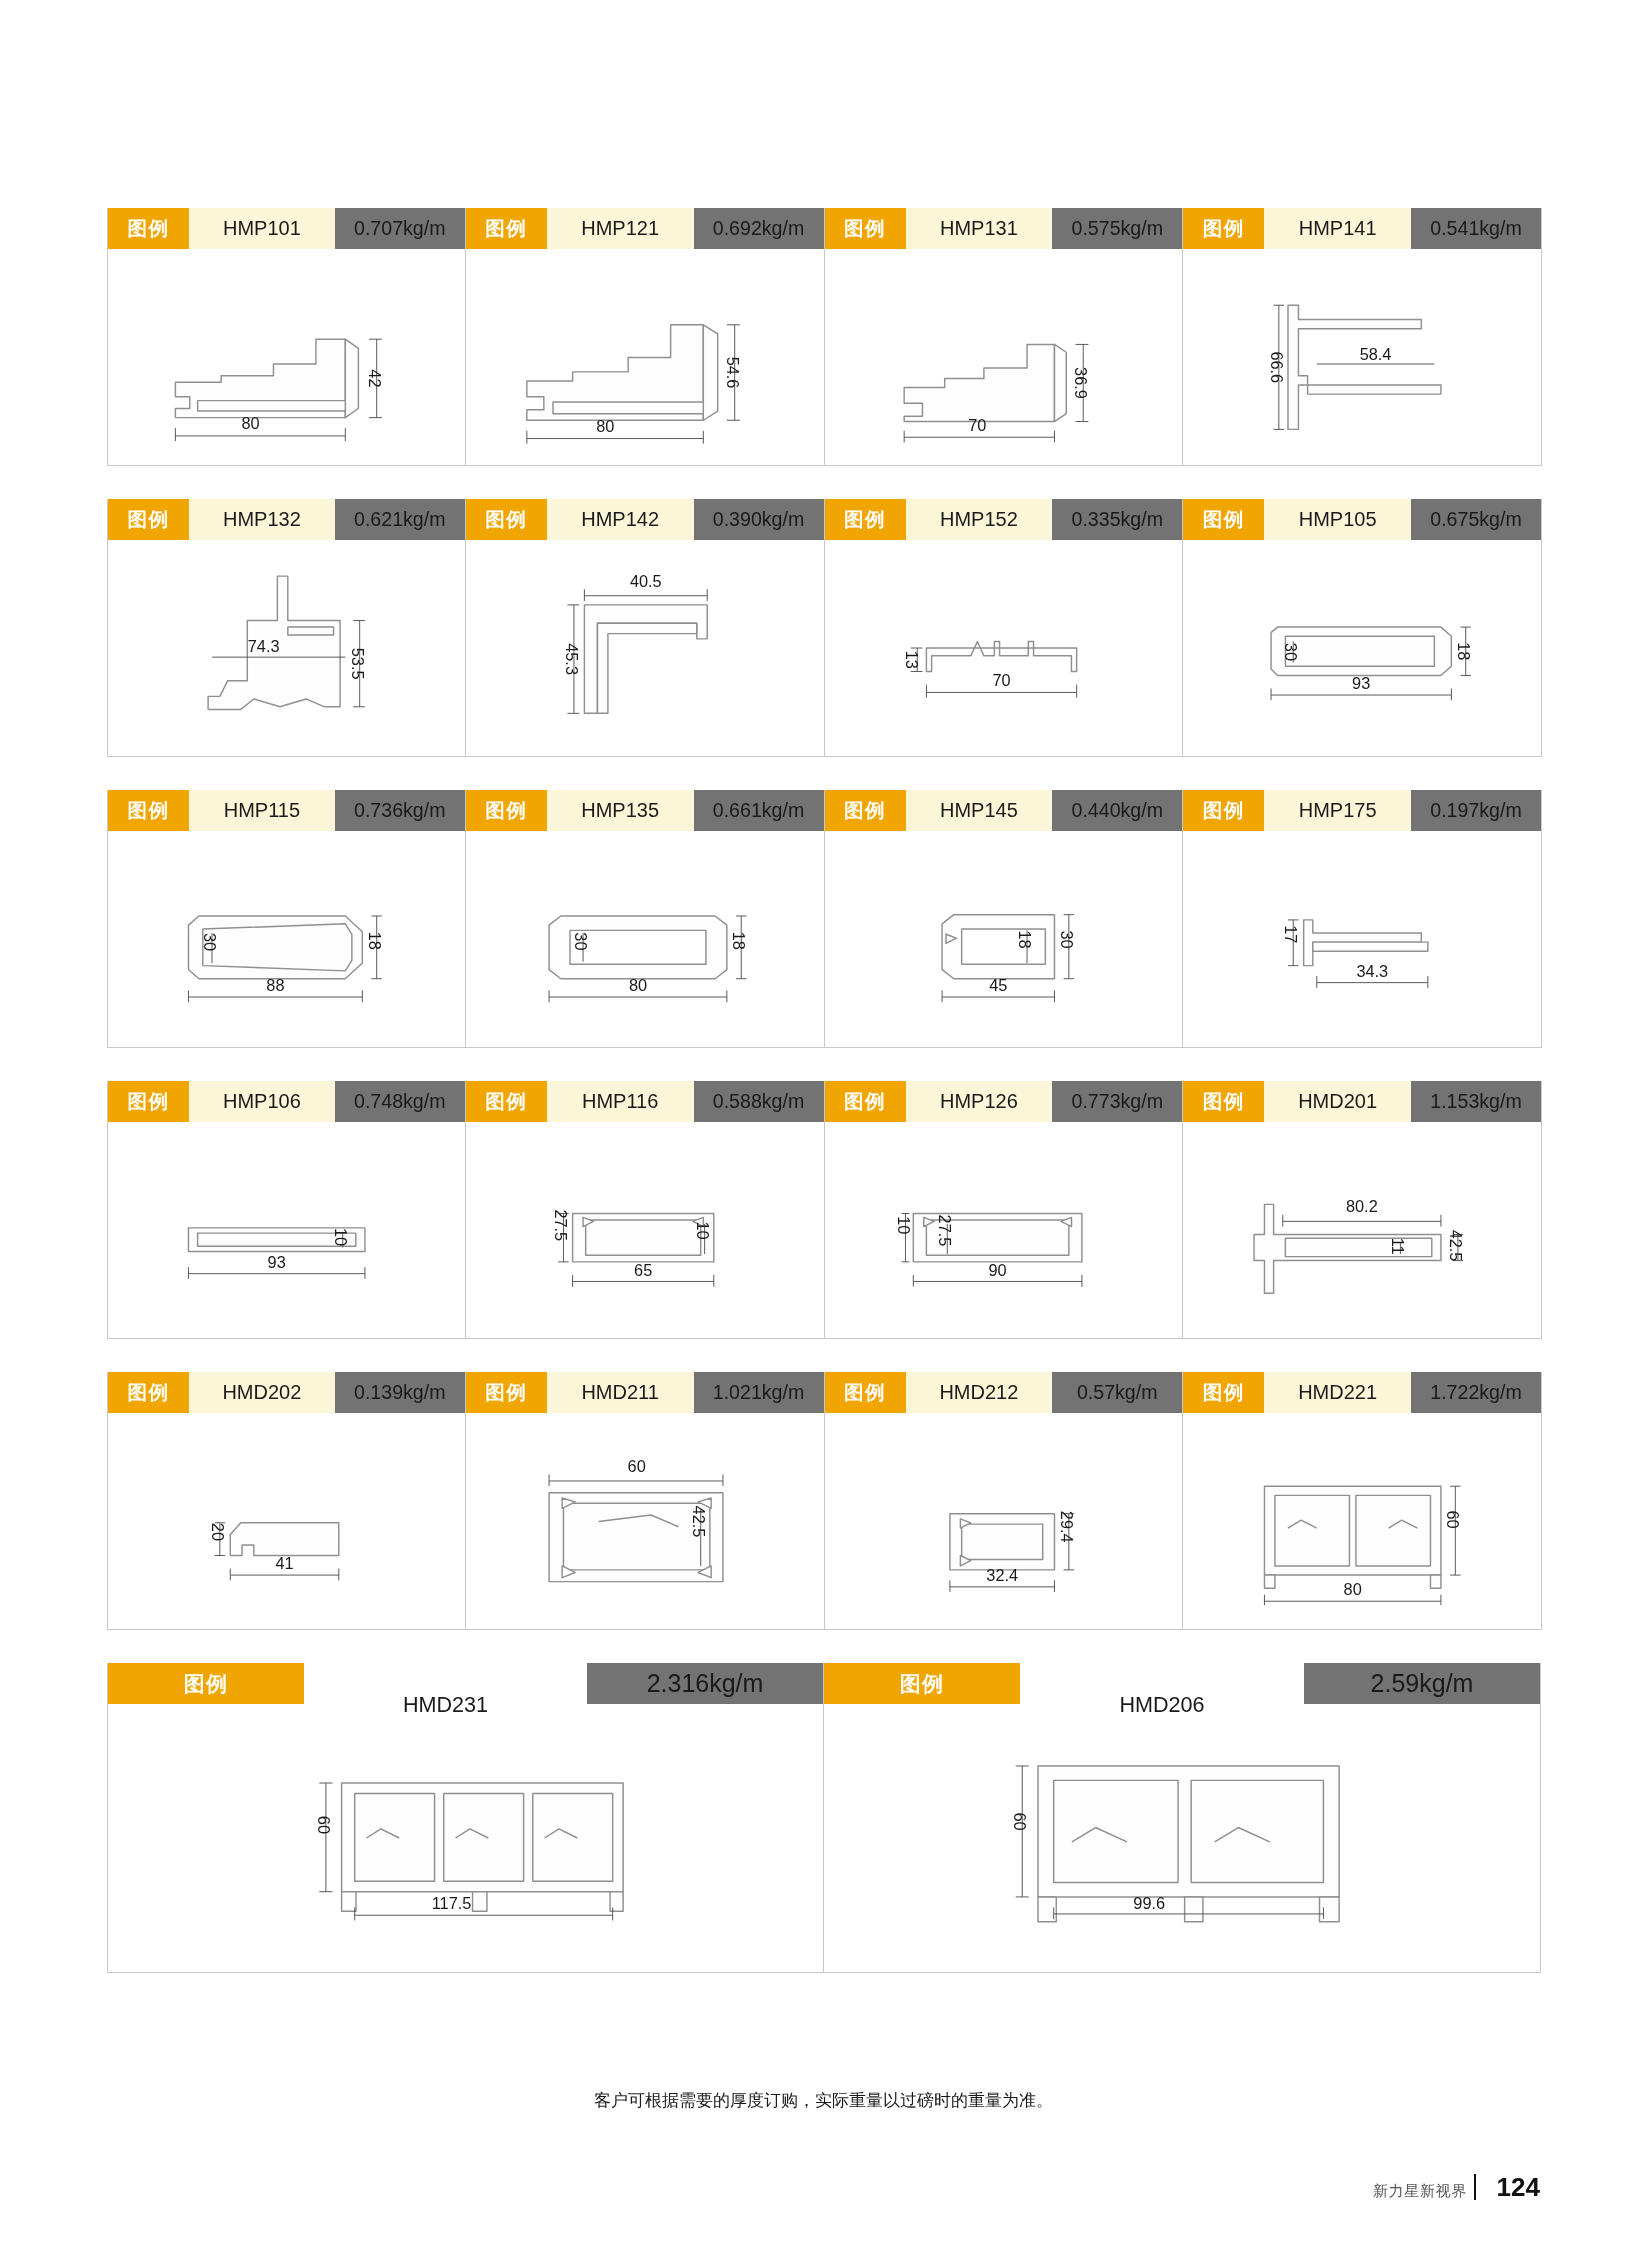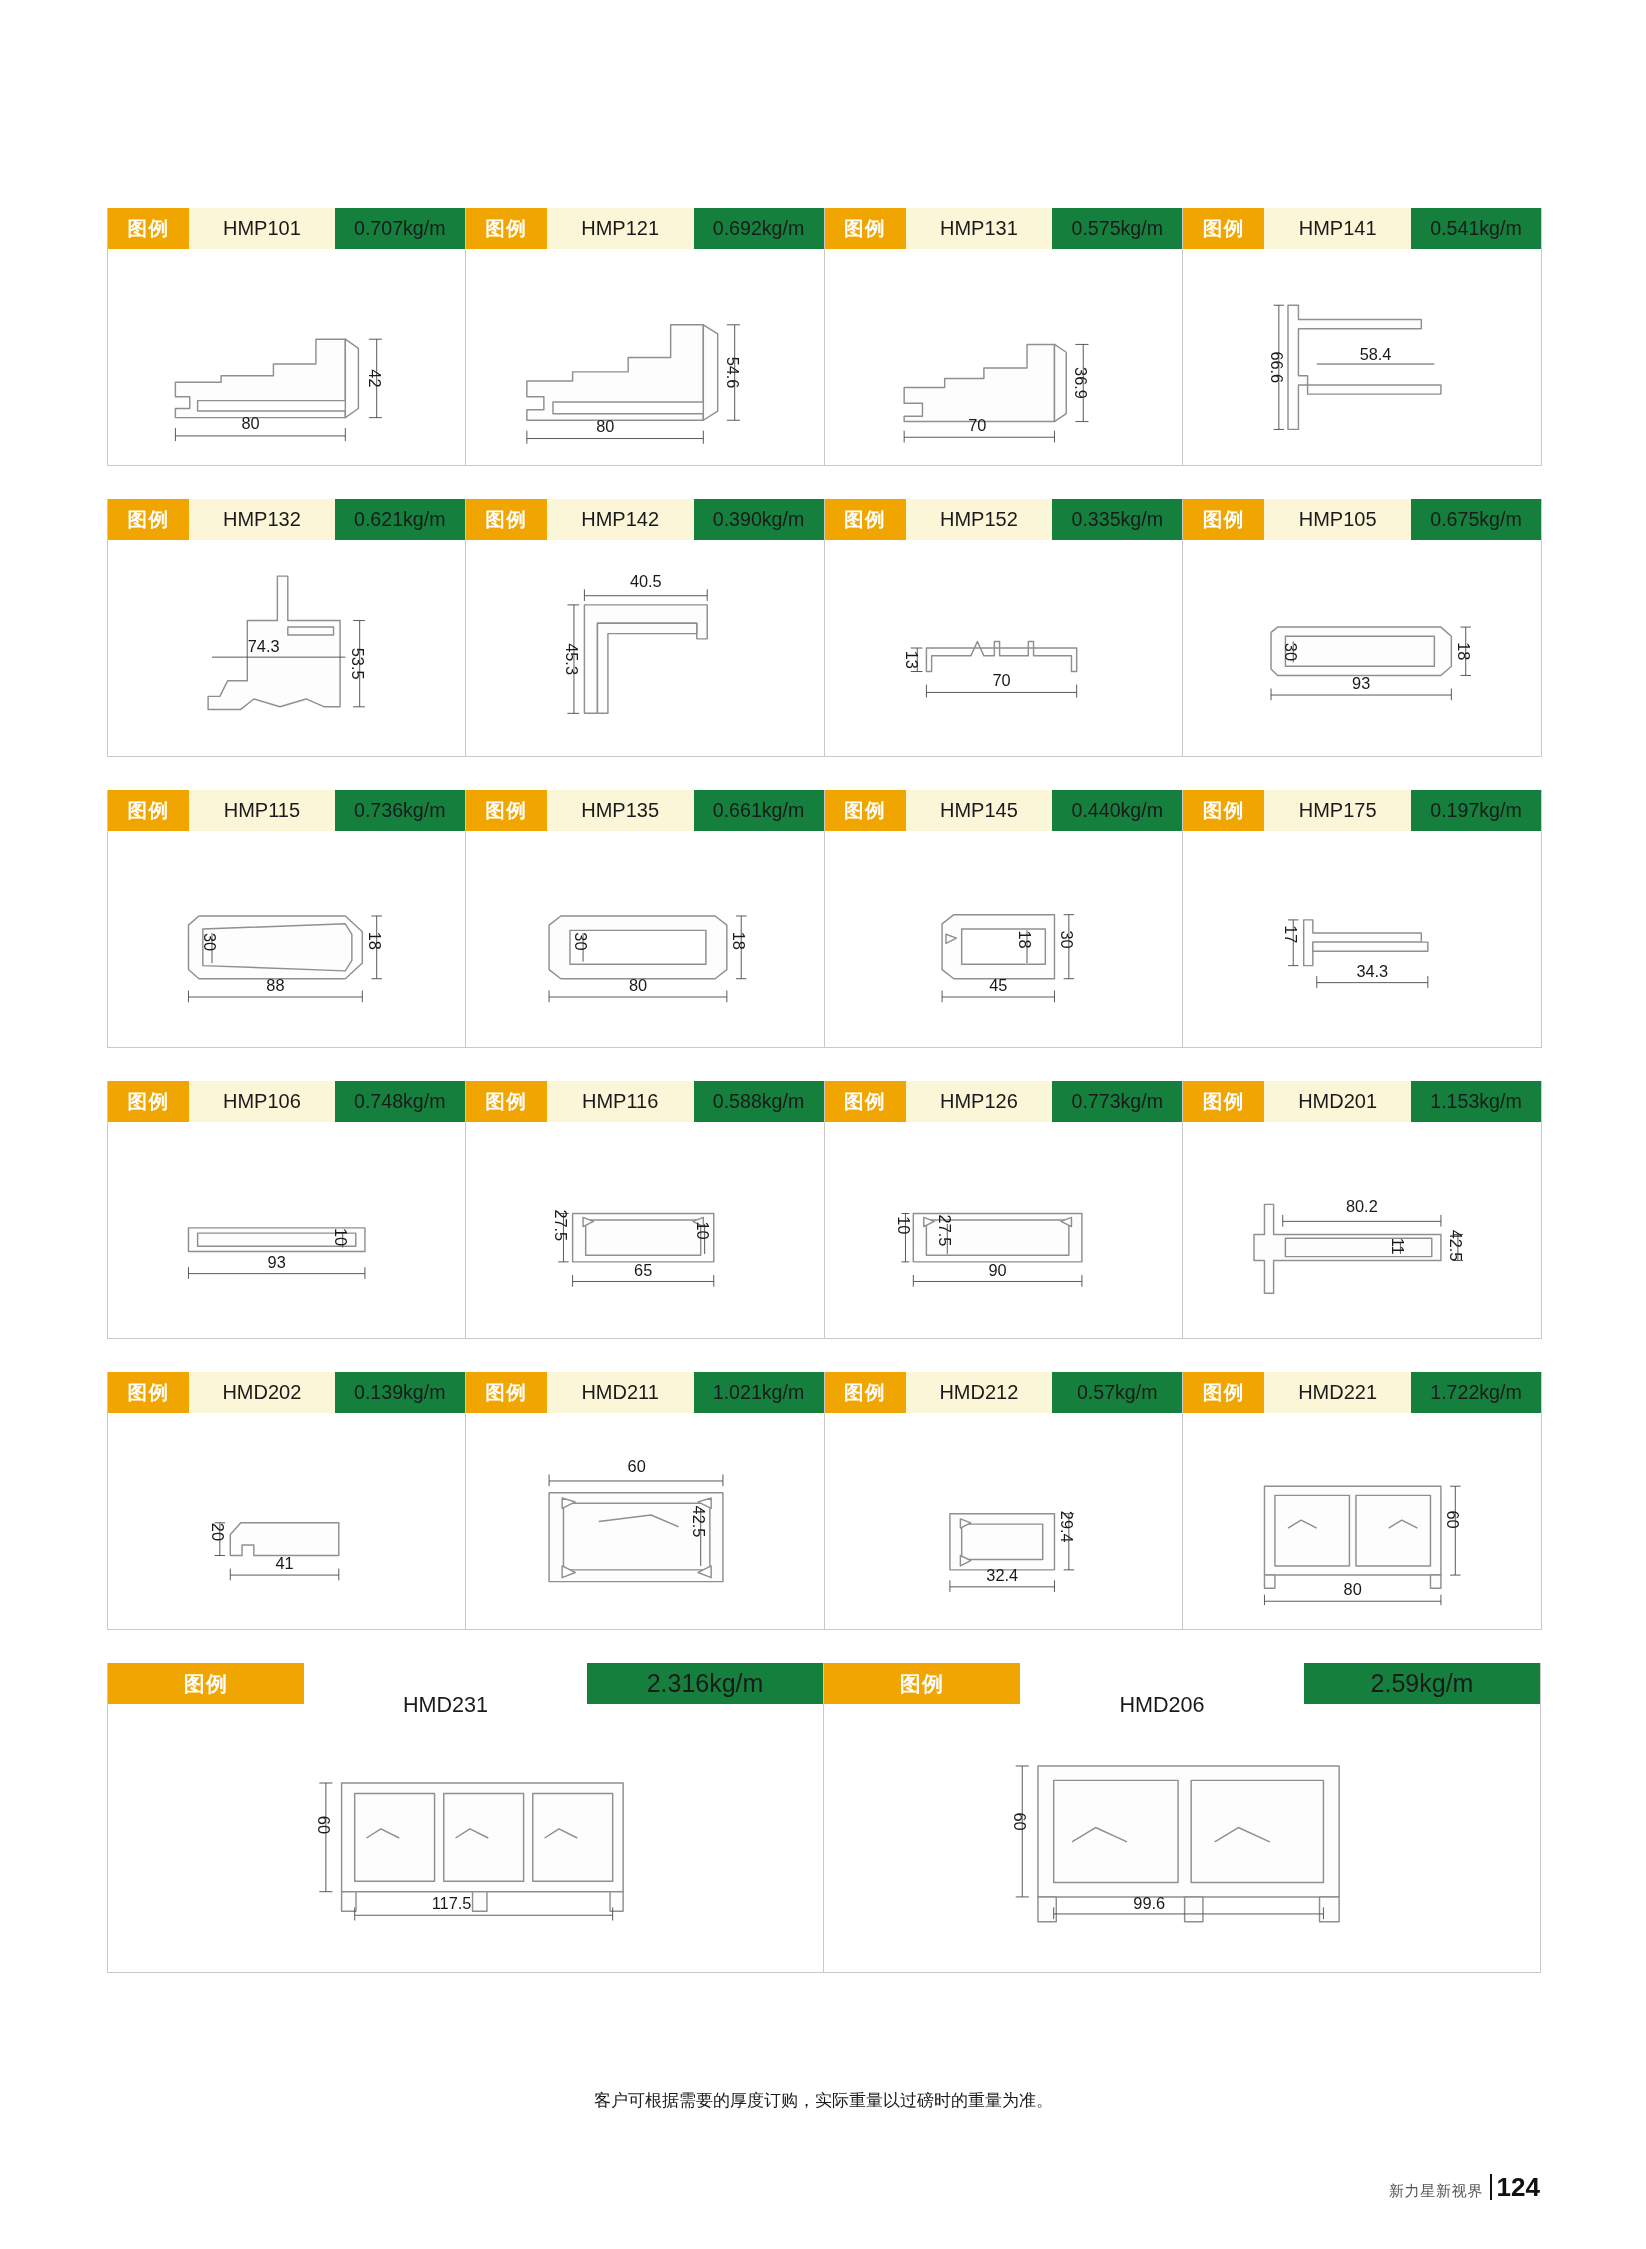--- a/index.html
+++ b/index.html
@@ -57,21 +57,21 @@
   .code{
     background:#fcf6d8;
     color:#1a1a1a;
     font-size:20px;
     display:flex;
     align-items:center;
     justify-content:center;
     flex:1;
   }
   .weight{
-    background:#15803d;
+    background:#737373;
     color:#1a1a1a;
     font-size:19.6px;
     display:flex;
     align-items:center;
     justify-content:center;
   }
   
   .cell .tag{width:81px;}
   .cell .weight{width:130px;}
   
@@ -114,21 +114,21 @@
   .brand{
     font-size:15px;
     color:#555;
     letter-spacing:0.7px;
   }
   .pnum{
     font-size:26px;
     font-weight:bold;
     color:#111;
     border-left:2px solid #111;
-    padding-left:5px;
+    padding-left:21px;
     line-height:1;
   }
 </style>
 </head>
 <body>
 
 <div class="page">
 
   <div class="catalog">
 

